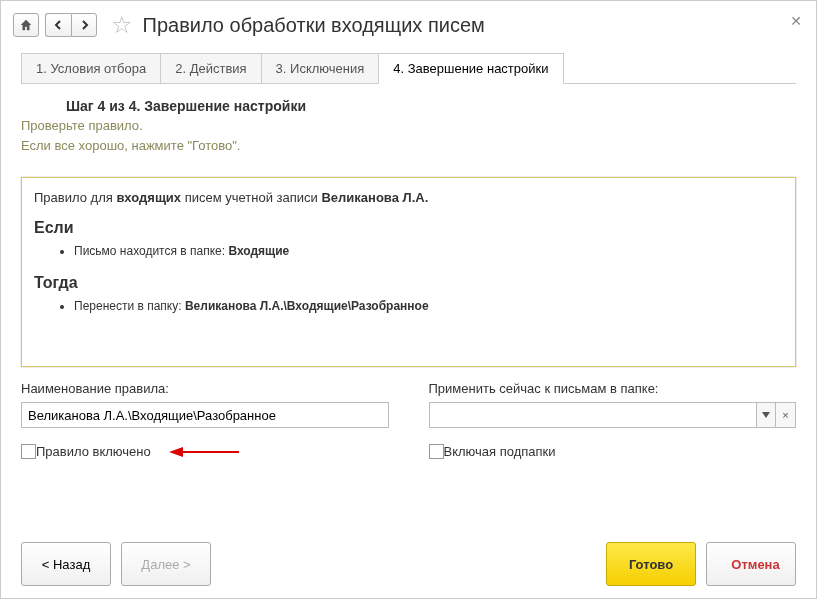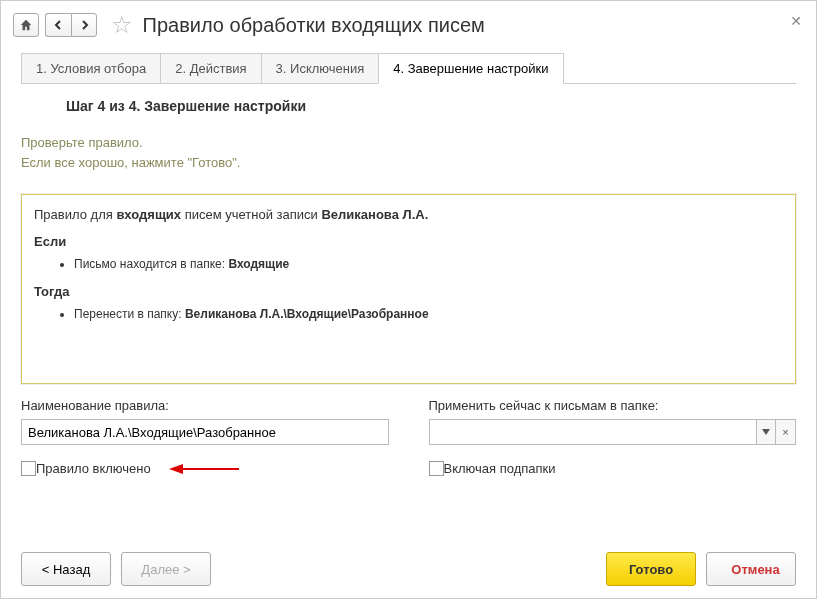--- a/index.html
+++ b/index.html
@@ -90,37 +90,37 @@
     z-index: 1;
   }
   .step-header {
     margin-top: 14px;
     font-weight: bold;
     font-size: 14px;
     color: #333;
     padding-left: 45px;
   }
   .step-desc {
-    margin-top: 19px;
+    margin-top: 2px;
     color: #8a8a5c;
     line-height: 1.5;
     font-size: 13px;
   }
   .summary-box {
     border: 1px solid #d9c86b;
     outline: 1px solid #eee;
     margin-top: 22px;
     padding: 10px 12px 12px 12px;
     min-height: 190px;
     line-height: 1.6;
   }
   .summary-box b { font-weight: bold; }
   .summary-box ul { margin: 2px 0 8px 0; padding-left: 40px; }
   .summary-box li { font-size: 12px; }
-  .summary-label { font-weight: bold; font-size: 13px; margin-top:6px; }
+  .summary-label { font-weight: bold; font-size: 16px; margin-top:6px; }
 
   .form-row {
     display: grid;
     grid-template-columns: 1fr 1fr;
     gap: 40px;
     margin-top: 14px;
     align-items: start;
   }
   .form-col { display: flex; flex-direction: column; gap: 6px; }
   .field-label { color: #333; font-size: 13px; }
@@ -176,21 +176,21 @@
 
   .footer {
     position: absolute;
     left: 20px; right: 20px; bottom: 12px;
     display: flex;
     justify-content: space-between;
     align-items: center;
   }
   .footer-left, .footer-right { display: flex; gap: 10px; }
   .btn {
-    height: 34px;
+    height: 44px;
     min-width: 90px;
     border: 1px solid #aaa;
     border-radius: 3px;
     background: linear-gradient(#fff, #f0f0f0);
     padding: 0 14px;
     font-size: 13px;
     cursor: pointer;
     display: inline-flex;
     align-items: center;
     justify-content: center;

